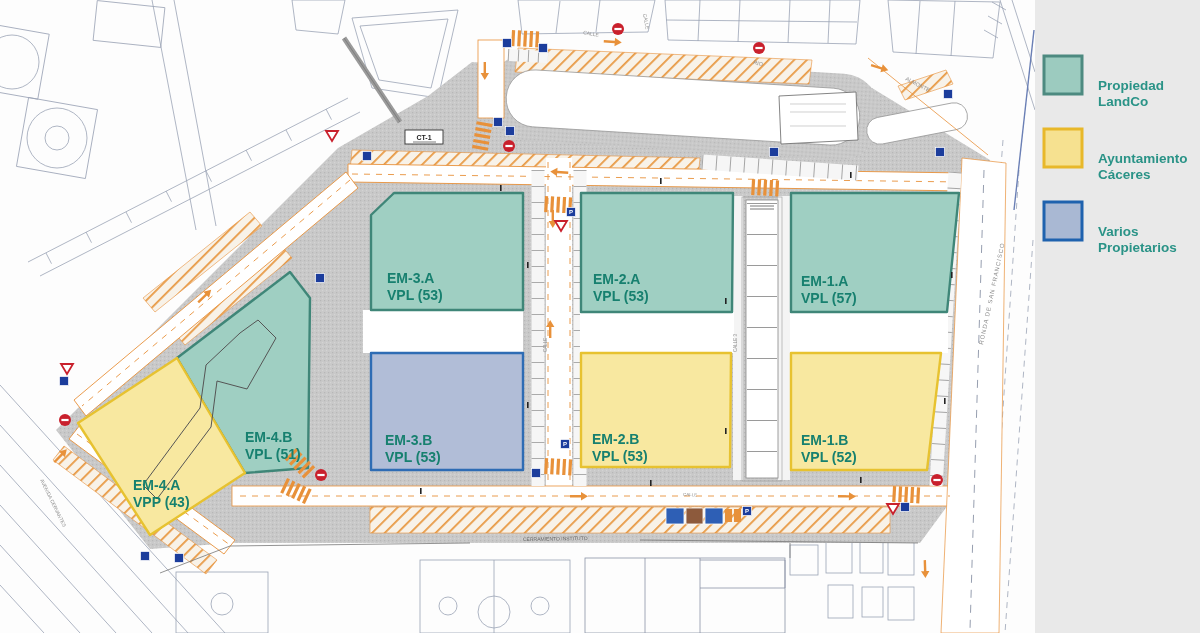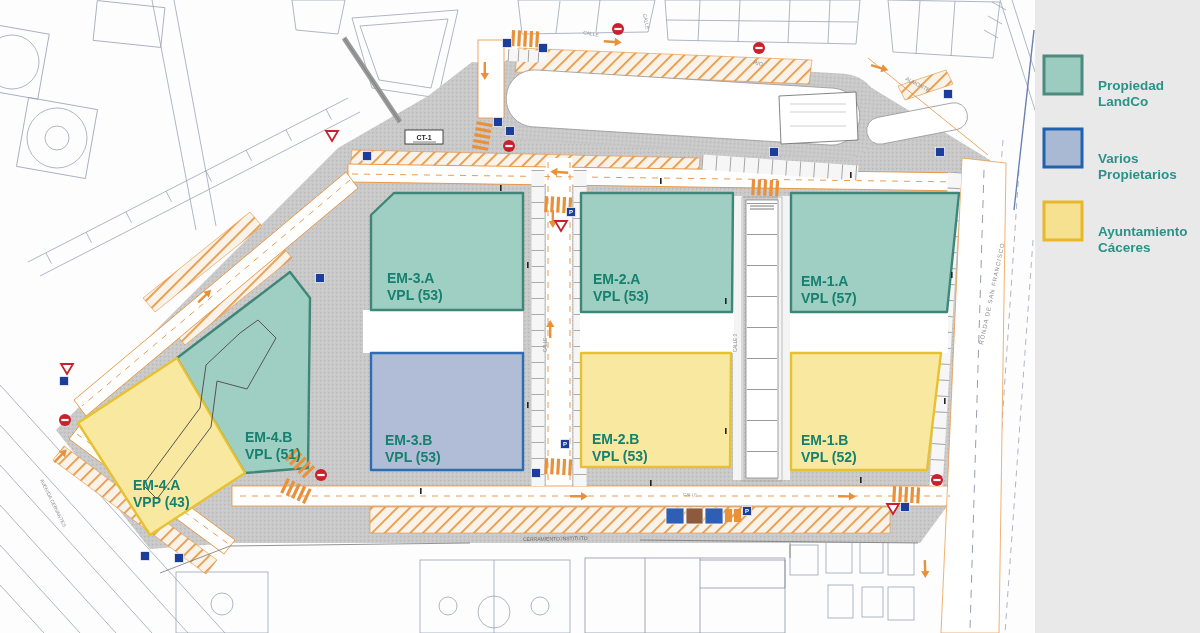--- a/index.html
+++ b/index.html
@@ -322,30 +322,30 @@
       <svg width="42" height="42">
         <rect x="2" y="2" width="38" height="38" stroke-width="3" fill="#9ccbbf" stroke="#4d8a80"></rect>
       </svg>
       <div class="llabel">
         <div>Propiedad</div>
         <div>LandCo</div>
       </div>
     </div>
     <div class="legend-item">
       <svg width="42" height="42">
+        <rect x="2" y="2" width="38" height="38" stroke-width="3" fill="#f6e190" stroke="#e8b82a"></rect>
+      </svg>
+      <div class="llabel">
+        <div>Ayuntamiento</div>
+        <div>Cáceres</div>
+      </div>
+    </div>
+    <div class="legend-item">
+      <svg width="42" height="42">
         <rect x="2" y="2" width="38" height="38" stroke-width="3" fill="#a9b8d3" stroke="#1f62ae"></rect>
       </svg>
       <div class="llabel">
         <div>Varios</div>
         <div>Propietarios</div>
       </div>
     </div>
-    <div class="legend-item">
-      <svg width="42" height="42">
-        <rect x="2" y="2" width="38" height="38" stroke-width="3" fill="#f6e190" stroke="#e8b82a"></rect>
-      </svg>
-      <div class="llabel">
-        <div>Ayuntamiento</div>
-        <div>Cáceres</div>
-      </div>
-    </div>
   </div>
 </div>
 
 </body></html>

